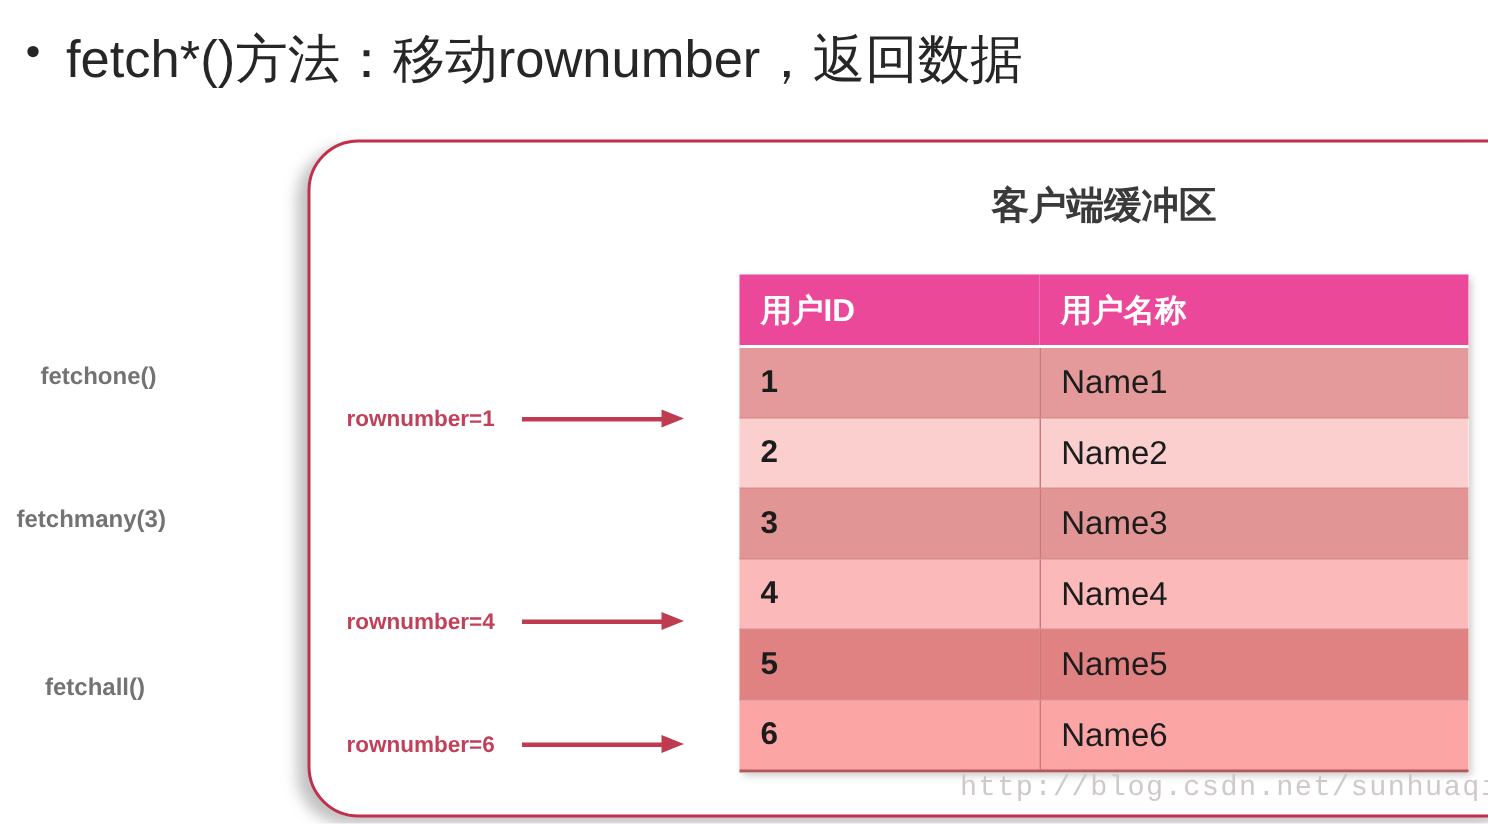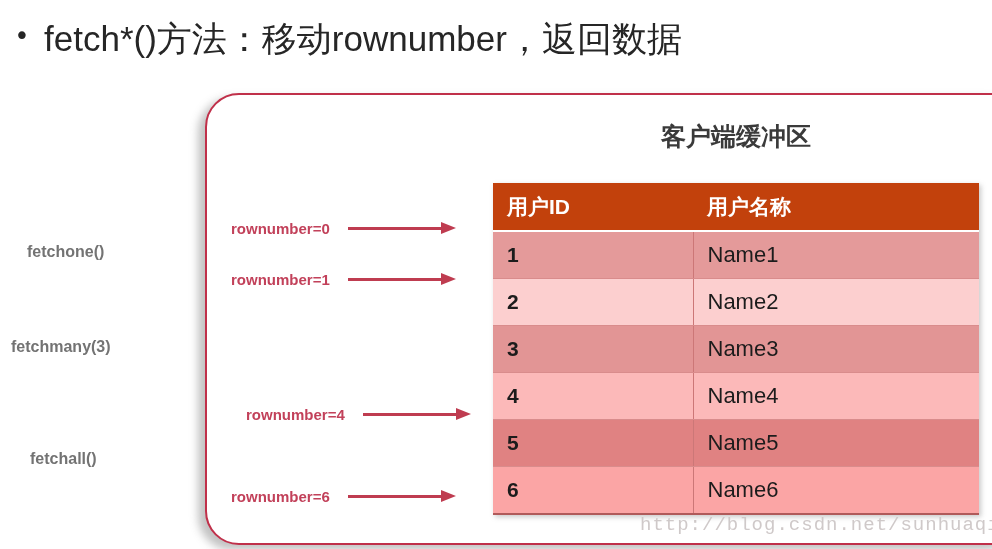--- a/index.html
+++ b/index.html
@@ -83,21 +83,21 @@
   #buffer-table {
     position: absolute;
     left: 493px;
     top: 183px;
     width: 486px;
     border-collapse: collapse;
     table-layout: fixed;
     box-shadow: 2px 2px 5px rgba(120,120,120,0.40);
   }
   #buffer-table th {
-    background: #c2410c;
+    background: #ec4899;
     color: #ffffff;
     font-size: 21px;
     font-weight: bold;
     text-align: left;
     height: 47px;
     padding: 0 0 0 14px;
     font-family: "Liberation Sans", "DejaVu Sans", sans-serif;
     border-bottom: 2px solid #ffffff;
   }
   #buffer-table td {
@@ -230,37 +230,30 @@
           <td class="col-id">6</td>
           <td>Name6</td>
         </tr>
       </tbody>
   </table>
 
   <div class="method-label" style="left:27px; top:243px;">fetchone()</div>
   <div class="method-label" style="left:11px; top:338px;">fetchmany(3)</div>
   <div class="method-label" style="left:30px; top:450px;">fetchall()</div>
 
-  <div class="rownum-group" style="left:231px; top:217px;">
-    <span class="rownum-label">rownumber=0</span>
-    <span class="arrow">
-      <span class="shaft"></span>
-        <span class="head"></span>
-    </span>
-  </div>
 
   <div class="rownum-group" style="left:231px; top:268px;">
     <span class="rownum-label">rownumber=1</span>
     <span class="arrow">
       <span class="shaft"></span>
         <span class="head"></span>
     </span>
   </div>
 
-  <div class="rownum-group" style="left:231px; top:403px;margin-left:15px;">
+  <div class="rownum-group" style="left:231px; top:403px;">
     <span class="rownum-label">rownumber=4</span>
     <span class="arrow">
       <span class="shaft"></span>
         <span class="head"></span>
     </span>
   </div>
 
   <div class="rownum-group" style="left:231px; top:485px;">
     <span class="rownum-label">rownumber=6</span>
     <span class="arrow">

